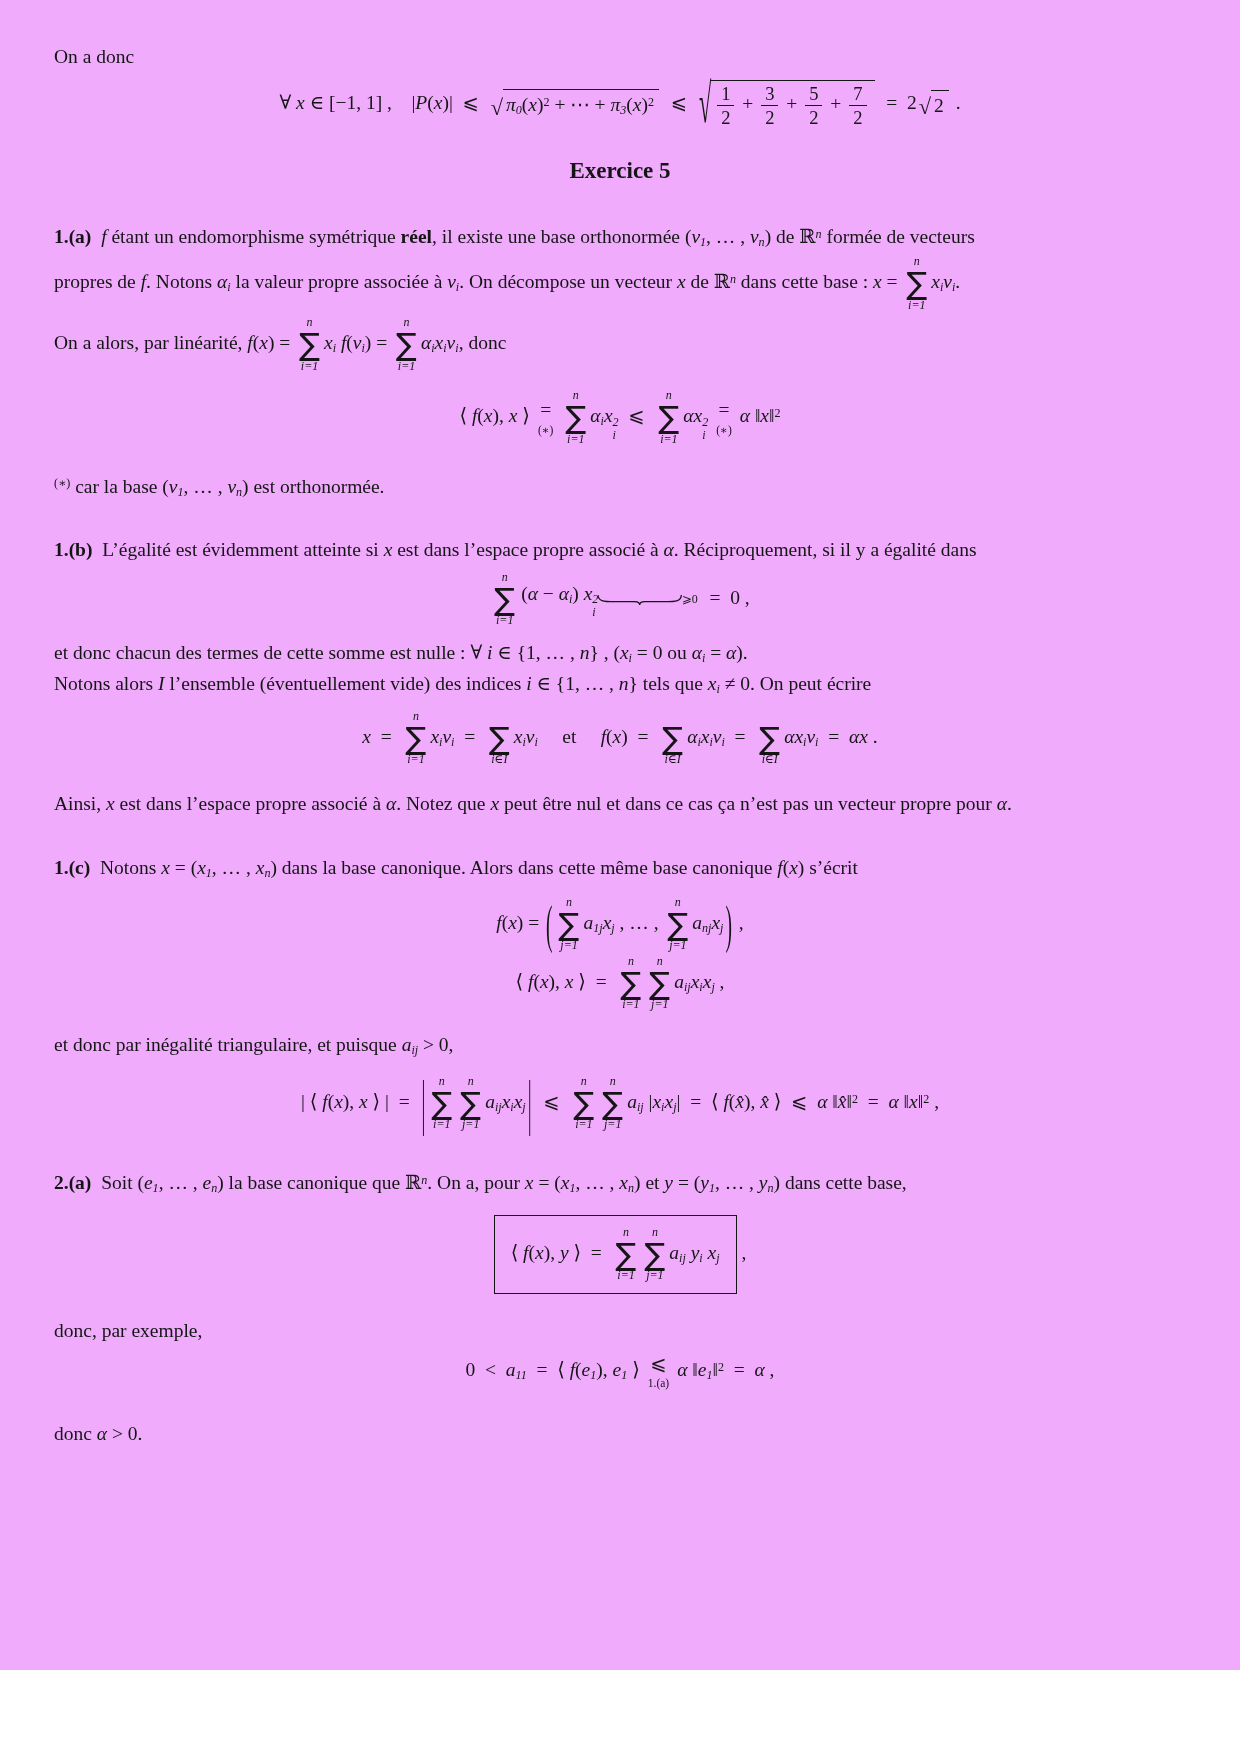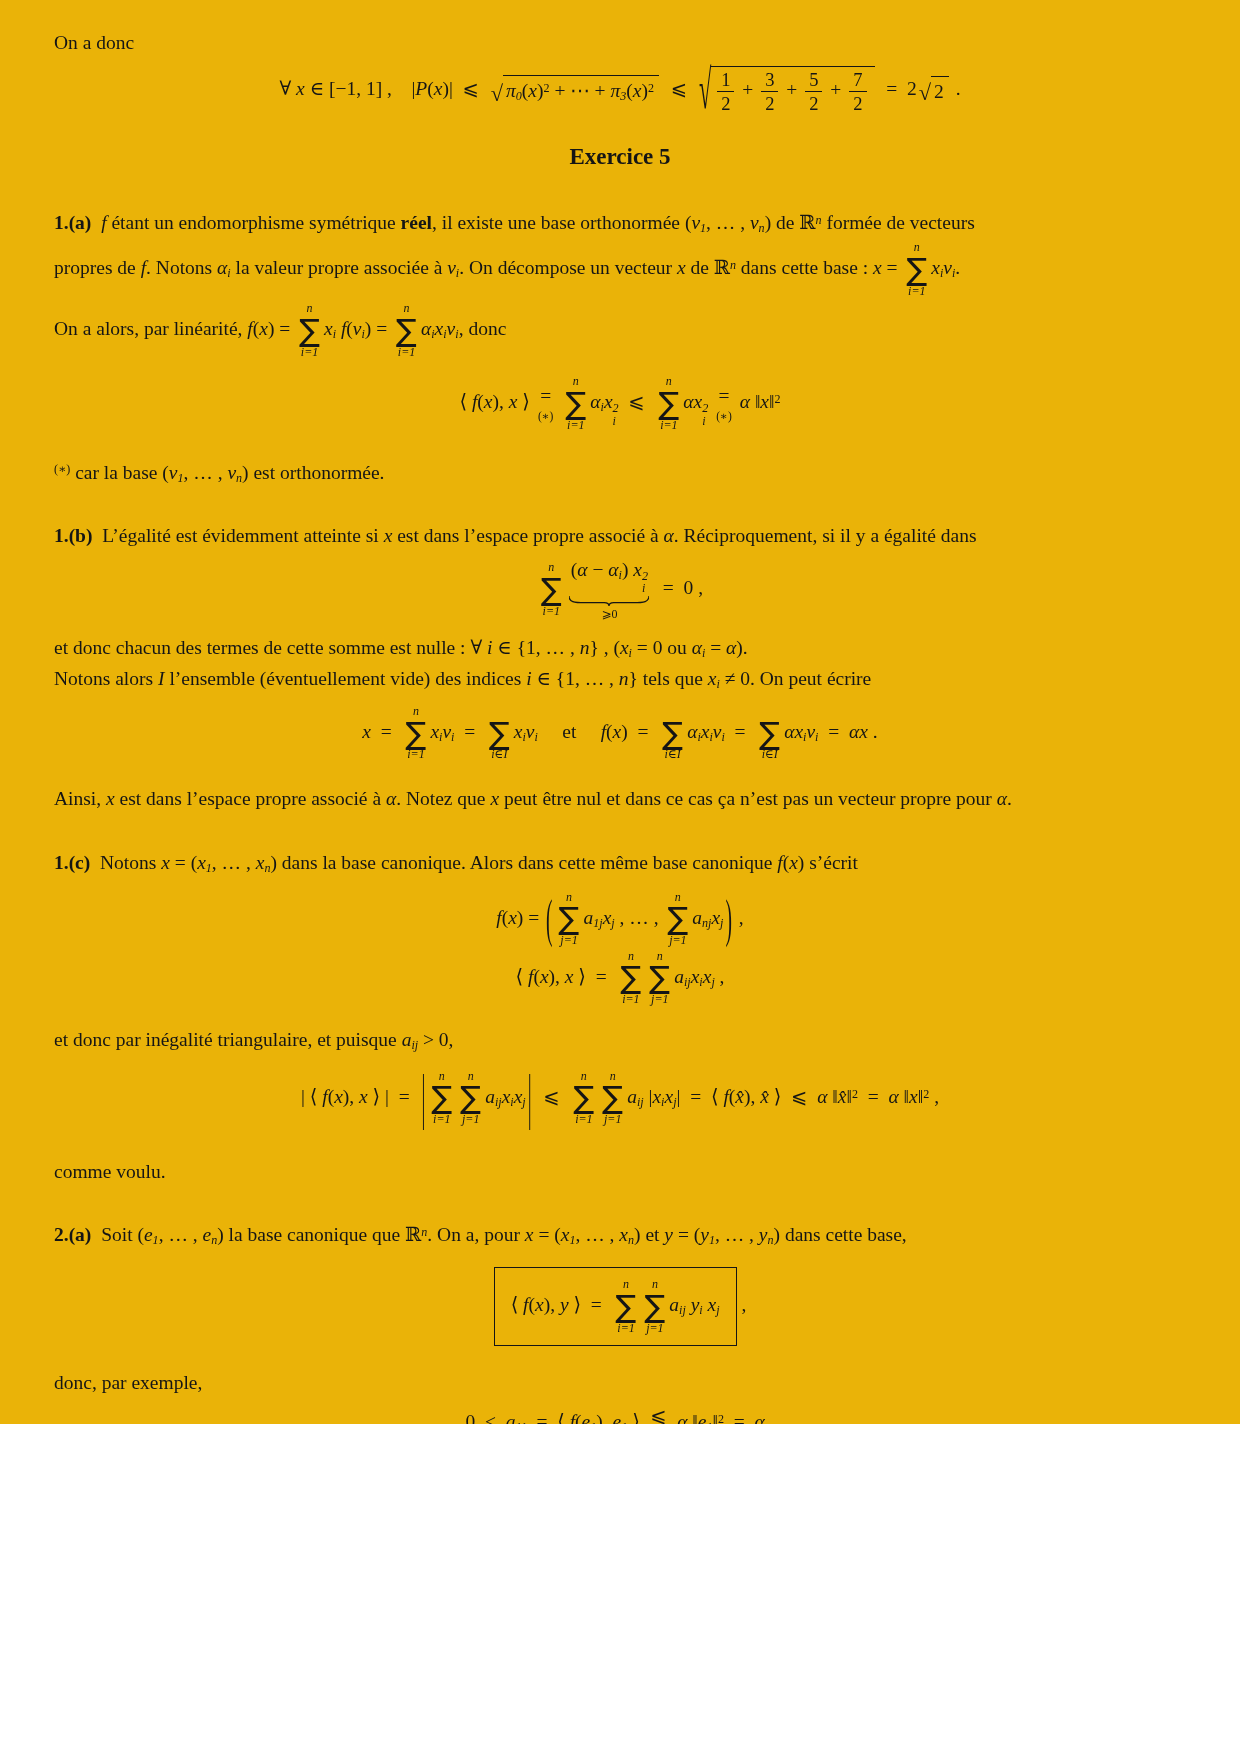--- a/index.html
+++ b/index.html
@@ -1,20 +1,20 @@
 <!DOCTYPE html>
 <html><head>
 <meta charset="utf-8">
 <style>
   html,body{margin:0;padding:0;background:#ffffff;}
   .page{
-    width:1240px;height:1424px;position:relative;box-sizing:border-box;
-    background:#eab308;color:#151515;
+    width:1240px;height:1670px;position:relative;box-sizing:border-box;
+    background:#f0abfc;color:#151515;
     font-family:"Liberation Serif","DejaVu Serif","DejaVu Sans",serif;
-    font-size:19.5px;padding:30px 54px 0 54px;overflow:hidden;
+    font-size:19.5px;padding:44px 54px 0 54px;overflow:hidden;
   }
   .line{white-space:pre;line-height:1.32;}
   .disp{text-align:center;}
   .heading{text-align:center;font-size:23px;font-weight:bold;margin:0;}
   .para .line + .line{margin-top:4px;}
   .mr{font-style:normal;}
   .mi{font-style:italic;}
   .mb{font-weight:bold;}
   .sup{font-size:62%;vertical-align:0.45em;}
   .sub{font-size:62%;vertical-align:-0.25em;}
@@ -22,21 +22,21 @@
   .sum{display:inline-flex;flex-direction:column;align-items:center;vertical-align:middle;margin:0 4px;line-height:1;}
   .sum .lim{font-size:12px;font-style:italic;line-height:1.15;}
   .sum .op{font-size:31px;line-height:0.95;font-family:"DejaVu Sans","DejaVu Serif",sans-serif;}
   .frac{display:inline-flex;flex-direction:column;align-items:center;vertical-align:middle;margin:0 3px;line-height:1.15;font-size:95%;}
   .frac .fn{border-bottom:1.5px solid currentColor;padding:0 4px 1px 4px;}
   .frac .fd{padding-top:1px;}
   .sqrt{display:inline-flex;align-items:flex-end;vertical-align:middle;margin:0 2px;}
   .sqrt .rad{line-height:1;font-size:115%;transform-origin:50% 85%;}
   .sqrt .rad.tall{transform:scaleY(2.45);}
   .sqrt .radc{border-top:1.6px solid currentColor;padding:2px 5px 0 3px;}
-  .und{display:inline-flex;flex-direction:column;align-items:center;vertical-align:middle;margin:0 2px;}
+  .und{display:inline-flex;align-items:center;vertical-align:middle;margin:0 2px;}
   .und .uc{white-space:pre;}
   .und svg{width:96%;height:10px;display:block;margin-top:1px;}
   .und .ulab{font-size:12px;margin-top:1px;font-style:normal;}
   .stk{display:inline-flex;flex-direction:column;align-items:center;vertical-align:middle;line-height:1.05;margin:0 8px;}
   .stk .su{font-size:11.5px;margin-top:3px;font-style:normal;}
   .dlm{display:inline-block;vertical-align:middle;line-height:1;margin:0 2px;}
   .boxed{border:1.8px solid currentColor;padding:10px 16px;display:inline-block;}
   .sup0{font-size:62%;vertical-align:0.5em;}
   .pageno{position:absolute;top:1680px;left:0;width:100%;text-align:center;}
 </style>
@@ -81,21 +81,20 @@
 
   <div class="line disp" style="margin-top:14px"><span class="mi">f</span><span class="mr">(</span><span class="mi">x</span><span class="mr">) = </span><span class="dlm" style="transform: scaleY(2.7);">(</span><span class="sum"><span class="lim">n</span><span class="op">∑</span><span class="lim">j=1</span></span><span class="mi">a<span class="sub" style="font-style: italic;">1j</span></span><span class="mi">x<span class="sub" style="font-style: italic;">j</span></span><span class="mr"> , … , </span><span class="sum"><span class="lim">n</span><span class="op">∑</span><span class="lim">j=1</span></span><span class="mi">a<span class="sub" style="font-style: italic;">nj</span></span><span class="mi">x<span class="sub" style="font-style: italic;">j</span></span><span class="dlm" style="transform: scaleY(2.7);">)</span><span class="mr"> ,</span></div>
 
 
   <div class="line disp" style="margin-top:2px"><span class="mr">⟨ </span><span class="mi">f</span><span class="mr">(</span><span class="mi">x</span><span class="mr">), </span><span class="mi">x</span><span class="mr"> ⟩  =  </span><span class="sum"><span class="lim">n</span><span class="op">∑</span><span class="lim">i=1</span></span><span class="sum"><span class="lim">n</span><span class="op">∑</span><span class="lim">j=1</span></span><span class="mi">a<span class="sub" style="font-style: italic;">ij</span></span><span class="mi">x<span class="sub" style="font-style: italic;">i</span></span><span class="mi">x<span class="sub" style="font-style: italic;">j</span></span><span class="mr"> ,</span></div>
 
   <div class="line" style="margin-top:20px"><span class="mr">et donc par inégalité triangulaire, et puisque </span><span class="mi">a<span class="sub" style="font-style: italic;">ij</span></span><span class="mr"> &gt; 0,</span></div>
 
   <div class="line disp" style="margin-top:16px"><span class="mr">| ⟨ </span><span class="mi">f</span><span class="mr">(</span><span class="mi">x</span><span class="mr">), </span><span class="mi">x</span><span class="mr"> ⟩ |  =  </span><span class="dlm" style="transform: scaleY(3.1);">|</span><span class="sum"><span class="lim">n</span><span class="op">∑</span><span class="lim">i=1</span></span><span class="sum"><span class="lim">n</span><span class="op">∑</span><span class="lim">j=1</span></span><span class="mi">a<span class="sub" style="font-style: italic;">ij</span></span><span class="mi">x<span class="sub" style="font-style: italic;">i</span></span><span class="mi">x<span class="sub" style="font-style: italic;">j</span></span><span class="dlm" style="transform: scaleY(3.1);">|</span><span class="mr">  ⩽  </span><span class="sum"><span class="lim">n</span><span class="op">∑</span><span class="lim">i=1</span></span><span class="sum"><span class="lim">n</span><span class="op">∑</span><span class="lim">j=1</span></span><span class="mi">a<span class="sub" style="font-style: italic;">ij</span></span><span class="mr"> |</span><span class="mi">x<span class="sub" style="font-style: italic;">i</span></span><span class="mi">x<span class="sub" style="font-style: italic;">j</span></span><span class="mr">|  =  ⟨ </span><span class="mi">f</span><span class="mr">(</span><span class="mi">x̂</span><span class="mr">), </span><span class="mi">x̂</span><span class="mr"> ⟩  ⩽  </span><span class="mi">α</span><span class="mr"> ‖</span><span class="mi">x̂</span><span class="mr">‖<span class="sup">2</span></span><span class="mr">  =  </span><span class="mi">α</span><span class="mr"> ‖</span><span class="mi">x</span><span class="mr">‖<span class="sup">2</span></span><span class="mr"> ,</span></div>
 
-  <div class="line" style="margin-top:32px">comme voulu.</div>
 
   <div class="line" style="margin-top:38px"><span class="mb">2.(a)</span><span class="mr">  Soit (</span><span class="mi">e<span class="sub">1</span></span><span class="mr">, … , </span><span class="mi">e<span class="sub" style="font-style: italic;">n</span></span><span class="mr">) la base canonique que ℝ<span class="sup" style="font-style: italic;">n</span></span><span class="mr">. On a, pour </span><span class="mi">x</span><span class="mr"> = (</span><span class="mi">x<span class="sub">1</span></span><span class="mr">, … , </span><span class="mi">x<span class="sub" style="font-style: italic;">n</span></span><span class="mr">) et </span><span class="mi">y</span><span class="mr"> = (</span><span class="mi">y<span class="sub">1</span></span><span class="mr">, … , </span><span class="mi">y<span class="sub" style="font-style: italic;">n</span></span><span class="mr">) dans cette base,</span></div>
 
   <div class="line disp" style="margin-top:18px"><span class="boxed"><span class="mr">⟨ </span><span class="mi">f</span><span class="mr">(</span><span class="mi">x</span><span class="mr">), </span><span class="mi">y</span><span class="mr"> ⟩  =  </span><span class="sum"><span class="lim">n</span><span class="op">∑</span><span class="lim">i=1</span></span><span class="sum"><span class="lim">n</span><span class="op">∑</span><span class="lim">j=1</span></span><span class="mi">a<span class="sub" style="font-style: italic;">ij</span></span><span class="mi"> y<span class="sub" style="font-style: italic;">i</span></span><span class="mi"> x<span class="sub" style="font-style: italic;">j</span></span></span><span class="mr"> ,</span></div>
 
   <div class="line" style="margin-top:24px">donc, par exemple,</div>
 
   <div class="line disp" style="margin-top:10px"><span class="mr">0  &lt;  </span><span class="mi">a<span class="sub">11</span></span><span class="mr">  =  ⟨ </span><span class="mi">f</span><span class="mr">(</span><span class="mi">e<span class="sub">1</span></span><span class="mr">), </span><span class="mi">e<span class="sub">1</span></span><span class="mr"> ⟩</span><span class="stk"><span class="sm">⩽</span><span class="su">1.(a)</span></span><span class="mi">α</span><span class="mr"> ‖</span><span class="mi">e<span class="sub">1</span></span><span class="mr">‖<span class="sup">2</span></span><span class="mr">  =  </span><span class="mi">α</span><span class="mr"> ,</span></div>
 
   <div class="line" style="margin-top:32px"><span class="mr">donc </span><span class="mi">α</span><span class="mr"> &gt; 0.</span></div>

